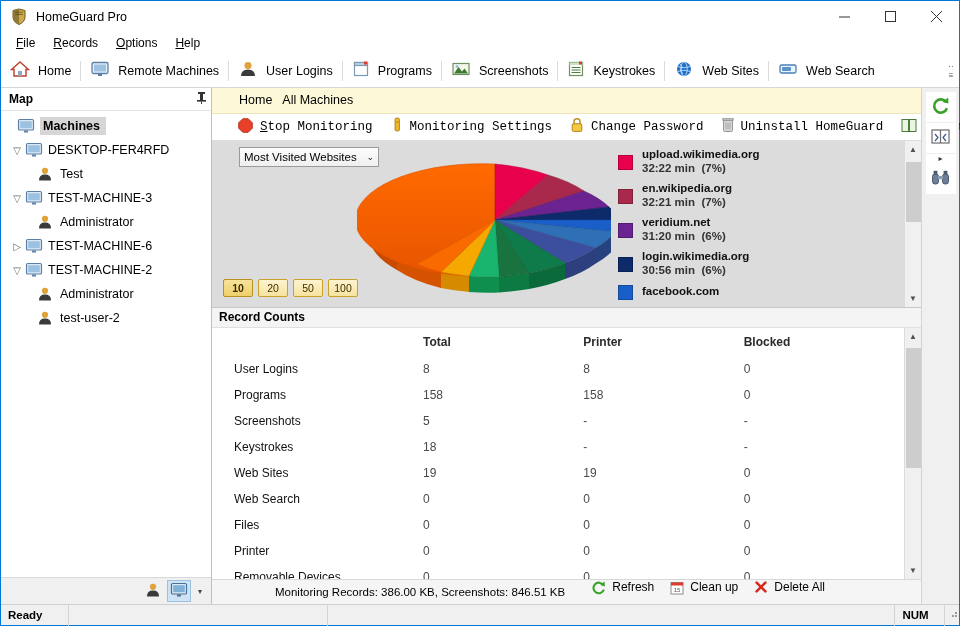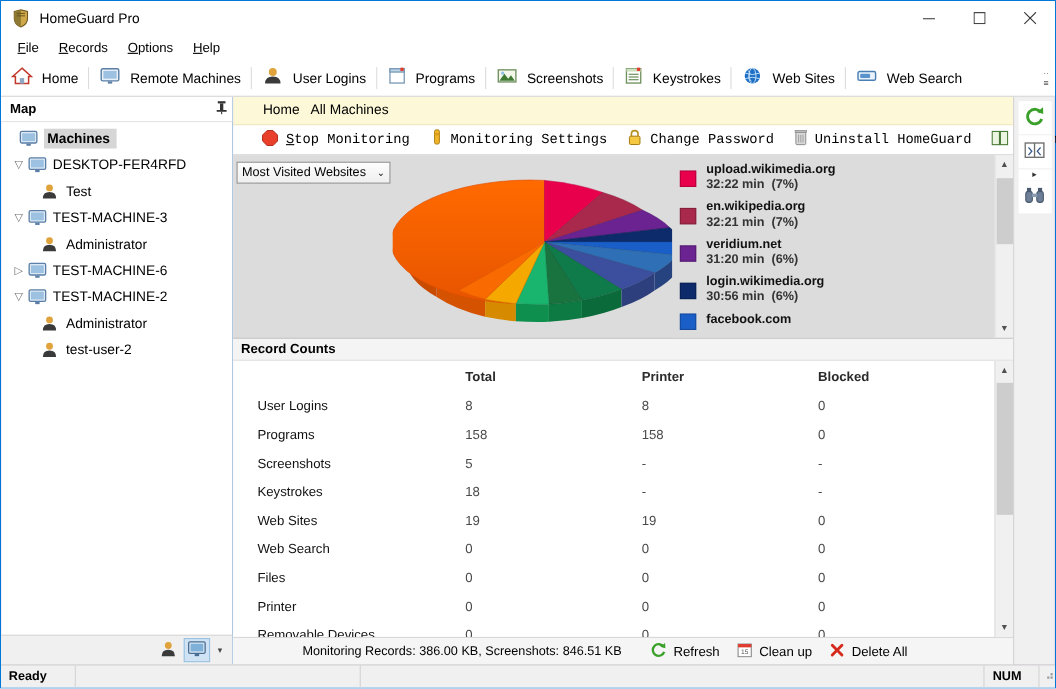--- a/index.html
+++ b/index.html
@@ -32,21 +32,21 @@
   .toolbar { height:34px; background:#fff; display:flex; align-items:center;
              border-bottom:1px solid #d6d6d6; flex:0 0 auto; position:relative; }
   .tool { display:flex; align-items:center; height:34px; padding:0 9px; gap:8px; }
   .tool .lbl { font-size:12.5px; white-space:nowrap; }
   .tool-sep { width:1px; height:20px; background:#dcdcdc; }
   .tb-overflow { position:absolute; right:2px; top:0; height:34px; width:12px;
                  display:flex; flex-direction:column; align-items:center; justify-content:center;
                  font-size:8px; color:#555; line-height:9px; }
 
   
-  .body-split { flex:1 1 auto; display:flex; min-height:0; background:#a21caf; }
+  .body-split { flex:1 1 auto; display:flex; min-height:0; background:#84cc16; }
 
   
   .leftpanel { width:211px; flex:0 0 211px; display:flex; flex-direction:column;
                background:#fff; border-right:1px solid #a8c4e0; min-height:0; }
   .lp-head { height:23px; background:#fff; display:flex; align-items:center;
              padding:0 4px 0 8px; border-bottom:1px solid #e4e4e4; }
   .lp-head .t { font-weight:bold; font-size:12px; flex:1; }
   .pin { font-size:12px; color:#333; transform:rotate(0deg); }
   .tree { flex:1 1 auto; overflow:hidden; padding-top:3px; }
   .tnode { height:24px; display:flex; align-items:center; font-size:12.5px; white-space:nowrap; }
@@ -69,21 +69,21 @@
   .bc-link { color:#000; }
   .actionbar { height:28px; background:#fff; display:flex; align-items:center;
                padding-left:17px; border-bottom:1px solid #dedede; }
   .act { display:flex; align-items:center; gap:7px; padding:0 9px; height:26px; }
   .act .lbl { font-size:12.5px; white-space:nowrap;font-family:Liberation Mono, monospace; }
 
   
   .chartzone { height:167px; flex:0 0 167px; background:#dcdcdc; position:relative;
                display:flex; border-bottom:1px solid #c8c8c8; }
   .chart-left { flex:1 1 auto; position:relative; min-width:0; }
-  .combo { position:absolute; left:3px; top:6px; width:140px; height:20px;
+  .combo { position:absolute; left:27px; top:6px; width:140px; height:20px;
            background:linear-gradient(#fdfdfd,#efefef); border:1px solid #9a9a9a;
            display:flex; align-items:center; padding:0 4px; font-size:11.5px; }
   .combo .cv { flex:1; }
   .combo .cc { font-size:9px; color:#222; }
   .pielimits { position:absolute; left:11px; bottom:10px; display:flex; gap:5px; }
   .plbtn { width:30px; height:18px; border:1px solid #c9a227; border-radius:2px;
            background:linear-gradient(#fdf3cf,#f7e3a0); font-size:10.5px;
            display:flex; align-items:center; justify-content:center; color:#3a2e00; }
   .plbtn.sel { background:linear-gradient(#f8e39c,#f0cf6a); border-color:#b8911e; font-weight:bold; }
   .pie-wrap { position:absolute; left:145px; top:6px; width:275px; height:150px; }
@@ -112,21 +112,21 @@
   .rc-table th { text-align:left; font-size:12px; font-weight:bold; color:#2b2b2b;
                  padding:7px 0 7px 0; }
   .rc-table td { font-size:12px; color:#4a4a4a; padding:6px 0; }
   .rc-table td.name { color:#111; padding-left:22px; }
   .col-name { width:200px; } .col-n { width:152px; }
 
   .rc-foot { height:26px; background:#f5f5f5; border-top:1px solid #d8d8d8;
              display:flex; align-items:center; }
   .rc-foot .info { flex:1 1 auto; text-align:center; font-size:11.5px; padding-left:45px; }
   .rc-foot .facts { display:flex; align-items:center; padding-right:88px; }
-  .fact { display:flex; align-items:center; gap:6px; padding:0 8px; height:24px; }
+  .fact { display:flex; align-items:flex-start; gap:6px; padding:0 8px; height:24px; }
   .fact .lbl { font-size:12px; }
 
   
   .rightrail { width:38px; flex:0 0 38px; background:#f0f0f0; border-left:1px solid #d4d4d4;
                display:flex; flex-direction:column; align-items:center; padding-top:4px; }
   .rr-btn { width:30px; height:30px; display:flex; align-items:center; justify-content:center;
             background:#fff; margin-bottom:1px; }
   .rr-caret { font-size:8px; color:#333; height:10px; line-height:10px; background:#fff;
               width:30px; text-align:center; }
 
@@ -516,20 +516,26 @@
                 <path d="M138 73 L172 126 A126 56 0 0 1 142 129.5 Z" fill="#19733f" stroke="#115a31" stroke-width="0.5"></path>
 
                 <path d="M138 73 L142 129.5 A126 56 0 0 1 112 129 Z" fill="#19b56e" stroke="#129057" stroke-width="0.5"></path>
 
                 <path d="M138 73 L112 129 A126 56 0 0 1 84 125 Z" fill="#f5a800" stroke="#cc8b00" stroke-width="0.5"></path>
 
                 <path d="M138 73 L84 125 A126 56 0 0 1 60 117 Z" fill="#f96a00" stroke="#d85a00" stroke-width="0.4"></path>
               </svg>
             </div>
 
+            <div class="pielimits">
+              <div class="plbtn sel">10</div>
+              <div class="plbtn">20</div>
+              <div class="plbtn">50</div>
+              <div class="plbtn">100</div>
+            </div>
           </div>
 
           <div class="legendbox">
             <div class="legend">
               <div class="lrow">
                 <span class="sw" style="background:#e8004c"></span>
                 <span class="ltxt">
                   <span>upload.wikimedia.org</span><br>
                   <span class="d2">32:22 min</span>
                   &nbsp;<span class="d2">(7%)</span>

